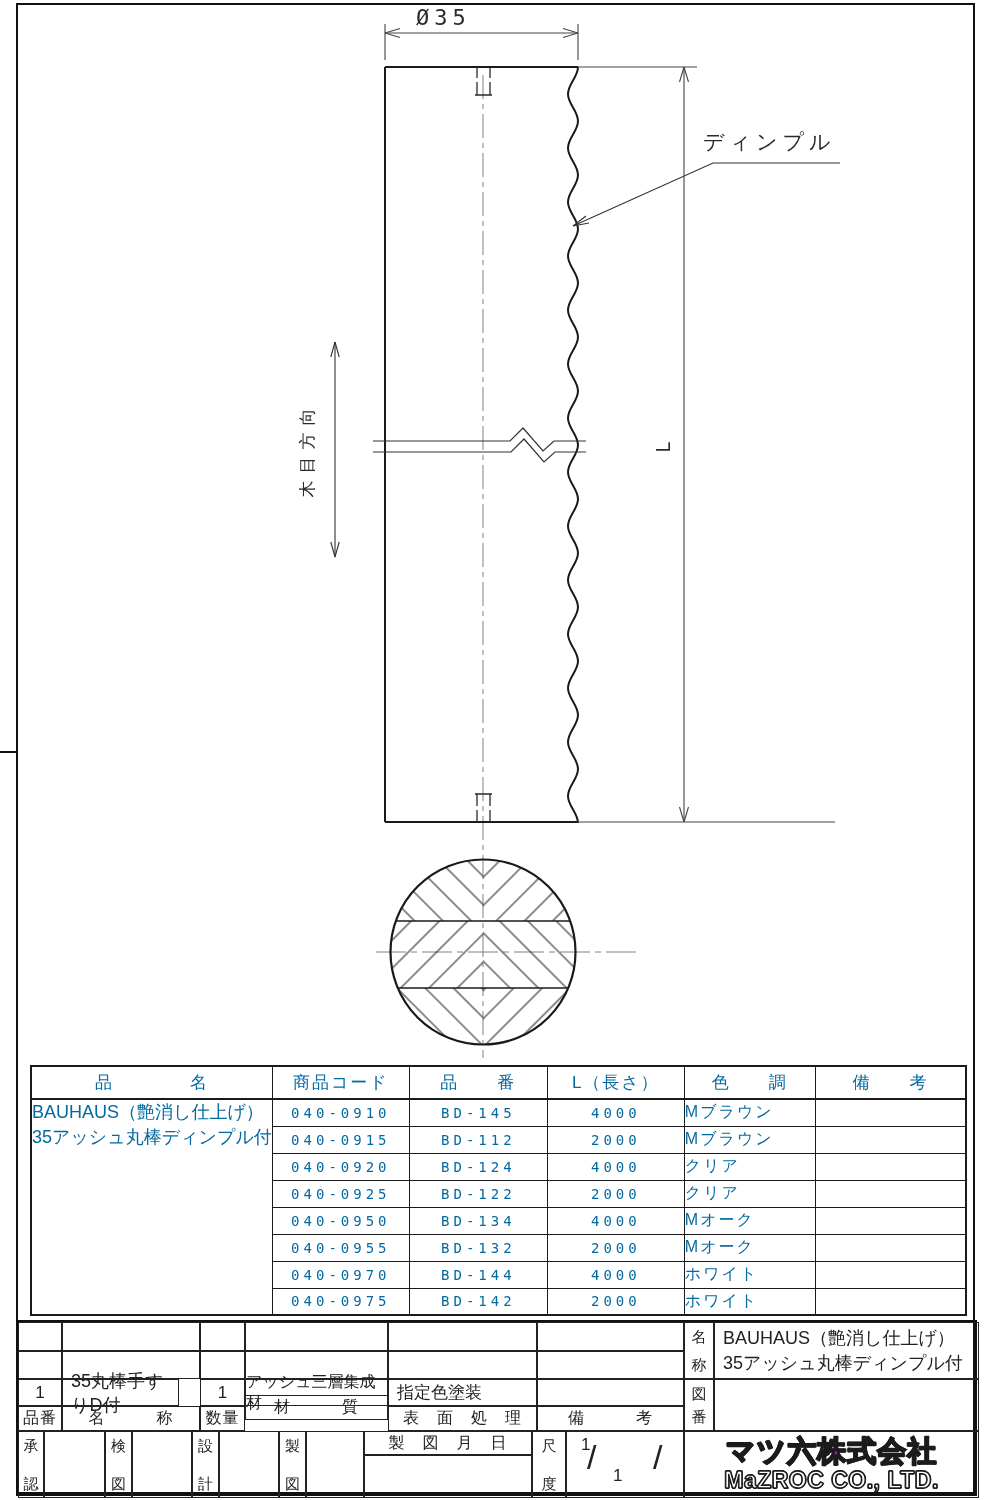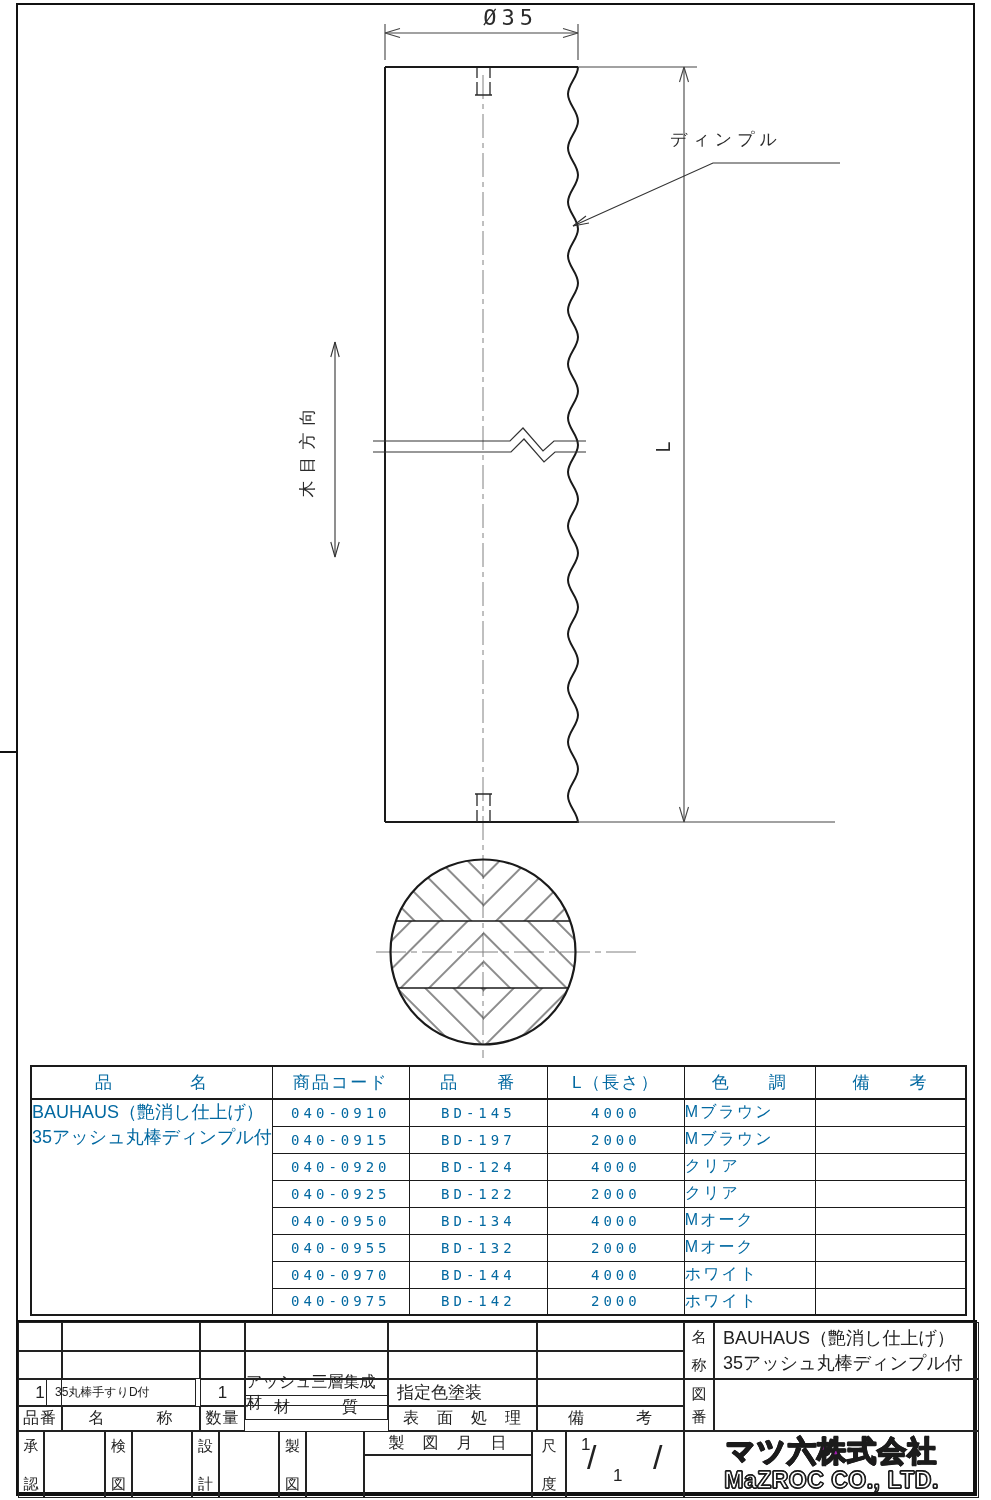--- a/index.html
+++ b/index.html
@@ -8,23 +8,23 @@
     font-family:"Liberation Sans",sans-serif;color:#222;overflow:hidden;
   }
   .abs{position:absolute;}
   
   .frame{position:absolute;left:16px;top:3px;width:959px;height:1491px;
          border:2.5px solid #111;box-sizing:border-box;}
   
   #draw{position:absolute;left:0;top:0;}
   
   .dlabel{position:absolute;color:#2b2b2b;white-space:nowrap;}
-  .dia{left:438px;top:5px;width:100px;text-align:right;font-family:"DejaVu Sans Mono",monospace;
+  .dia{left:416px;top:5px;width:100px;text-align:left;font-family:"DejaVu Sans Mono",monospace;
        font-size:22px;letter-spacing:5px;}
-  .dimple{left:670px;top:128px;width:150px;font-size:17px;letter-spacing:5px;}
+  .dimple{left:703px;top:128px;width:150px;font-size:21px;letter-spacing:5px;}
   .grainbox{left:240px;top:382px;width:134px;height:134px;display:flex;align-items:center;justify-content:center;}
   .grainbox span{transform:rotate(-90deg);font-size:17px;letter-spacing:7px;white-space:nowrap;}
   .Llab{left:648px;top:433px;width:30px;height:28px;display:flex;align-items:center;justify-content:center;}
   .Llab span{transform:rotate(-90deg);font-family:"DejaVu Sans Mono",monospace;font-size:19px;}
   
   .ptwrap{position:absolute;left:30px;top:1065px;}
   table.pt{border-collapse:collapse;table-layout:fixed;border:2px solid #1a1a1a;}
   table.pt th,table.pt td{border:1px solid #1a1a1a;font-weight:normal;color:#0369a1;
       padding:0;overflow:hidden;white-space:nowrap;}
   table.pt thead th{height:31px;font-size:17px;letter-spacing:2px;border-bottom:2px solid #1a1a1a;}
@@ -190,21 +190,21 @@
         <div>35アッシュ丸棒ディンプル付</div>
       </td>
       <td class="mono">040-0910</td>
       <td class="mono">BD-145</td>
       <td class="mono">4000</td>
       <td class="colr">Mブラウン</td>
       <td></td>
     </tr>
     <tr>
       <td class="mono">040-0915</td>
-      <td class="mono">BD-197</td>
+      <td class="mono">BD-112</td>
       <td class="mono">2000</td>
       <td class="colr">Mブラウン</td>
       <td></td>
     </tr>
     <tr>
       <td class="mono">040-0920</td>
       <td class="mono">BD-124</td>
       <td class="mono">4000</td>
       <td class="colr">クリア</td>
       <td></td>
@@ -257,21 +257,21 @@
   <div class="tcell" style="left:370px;top:0;width:149px;height:29px"></div>
   <div class="tcell" style="left:519px;top:0;width:147px;height:29px"></div>
   <div class="tcell" style="left:0;top:29px;width:44px;height:28px"></div>
   <div class="tcell" style="left:44px;top:29px;width:138px;height:28px"></div>
   <div class="tcell" style="left:182px;top:29px;width:45px;height:28px"></div>
   <div class="tcell" style="left:227px;top:29px;width:143px;height:28px"></div>
   <div class="tcell" style="left:370px;top:29px;width:149px;height:28px"></div>
   <div class="tcell" style="left:519px;top:29px;width:147px;height:28px"></div>
 
   <div class="tcell" style="left:0;top:57px;width:44px;height:27px">1</div>
-  <div class="tcell lft" style="left:28px;top:57px;width:150px;height:27px;font-size:12px">35丸棒手すりD付</div>
+  <div class="tcell lft" style="left:44px;top:57px;width:117px;height:27px;font-size:18px">35丸棒手すりD付</div>
   <div class="tcell" style="left:182px;top:57px;width:45px;height:27px">1</div>
   <div class="tcell" style="left:227px;top:57px;width:143px;height:27px;font-size:16px">アッシュ三層集成材</div>
   <div class="tcell lft" style="left:370px;top:57px;width:149px;height:27px">指定色塗装</div>
   <div class="tcell" style="left:519px;top:57px;width:147px;height:27px"></div>
 
   <div class="tcell hdr" style="left:0;top:84px;width:44px;height:25px">品番</div>
   <div class="tcell hdr" style="left:44px;top:84px;width:138px;height:25px">名　　　称</div>
   <div class="tcell hdr" style="left:182px;top:84px;width:45px;height:25px">数量</div>
   <div class="tcell hdr" style="left:227px;top:73px;width:143px;height:25px">材　　　質</div>
   <div class="tcell hdr" style="left:370px;top:84px;width:149px;height:25px">表　面　処　理</div>

